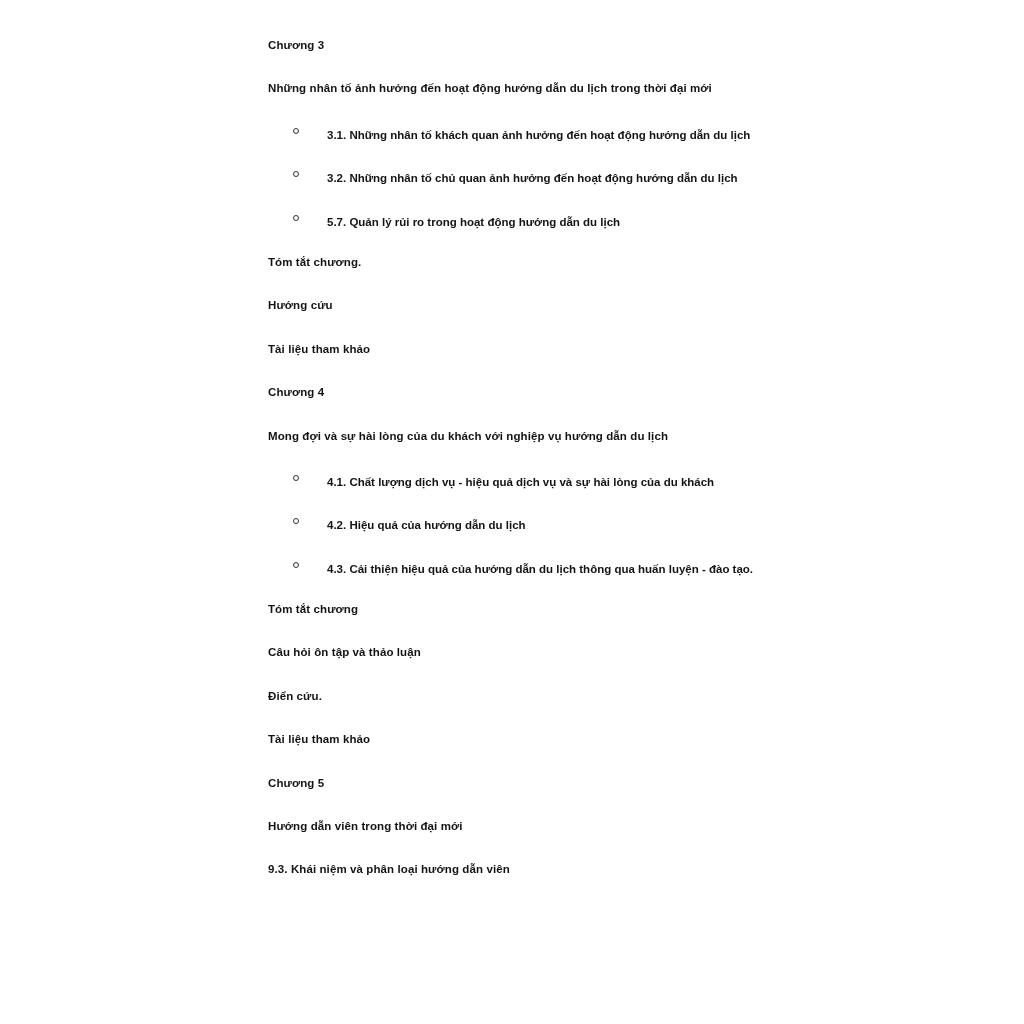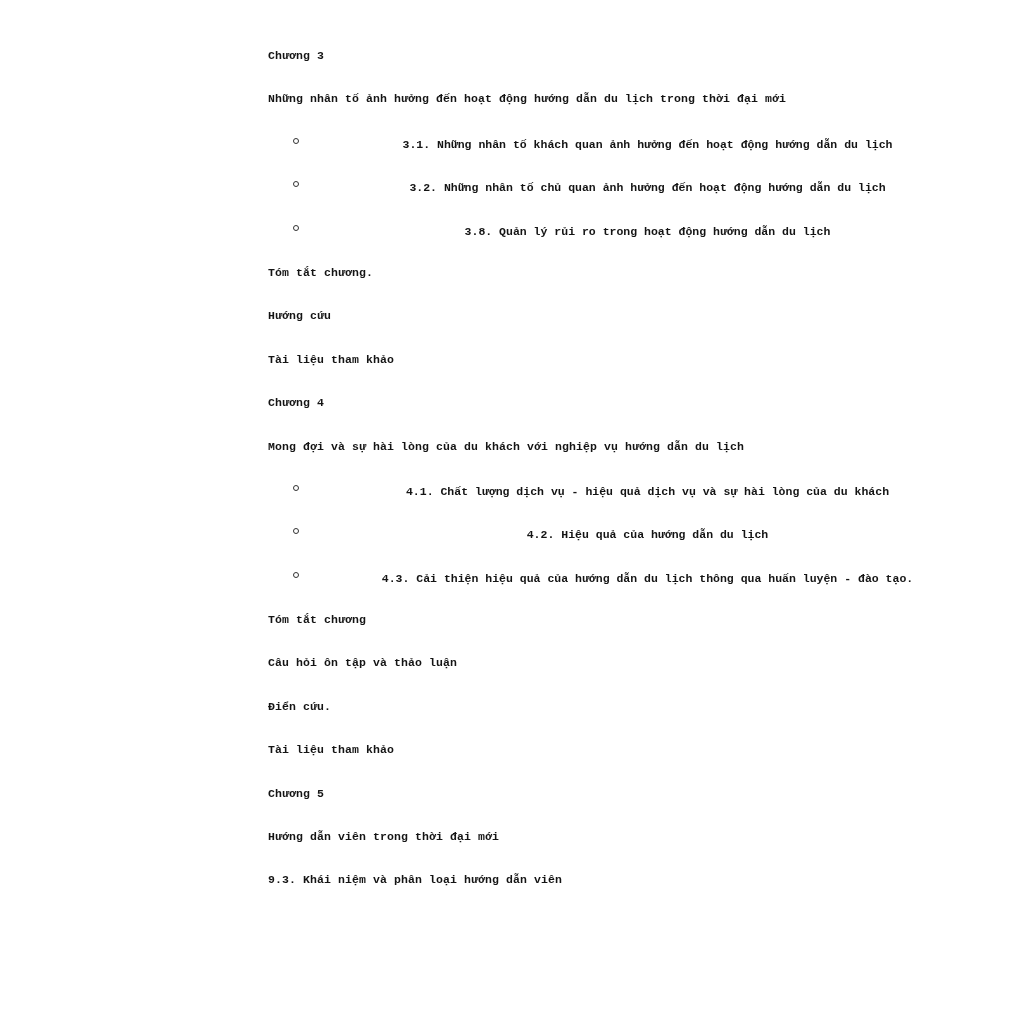--- a/index.html
+++ b/index.html
@@ -18,42 +18,40 @@
     position: relative;
     width: 1024px;
     height: 1024px;
     background: #ffffff;
     box-sizing: border-box;
     padding: 30px 0 0 0;
   }
   .content {
     position: absolute;
     left: 268px;
-    top: 48px;
+    top: 38px;
     width: 700px;
-    font-family: Liberation Mono, monospace;
   }
   .line {
     font-size: 11.5px;
     font-weight: bold;
     line-height: 1.35;
     letter-spacing: 0.1px;
     color: #141414;
     margin: 0 0 0 0;
     padding: 0;
   }
   
   .para {
     height: 43.4px;
   }
   .sub {
     height: 43.4px;
     position: relative;
     padding-left: 59px;
-    text-align: center;
   }
   .sub .bullet {
     position: absolute;
     left: 25px;
     top: 3px;
     width: 6px;
     height: 6px;
     border: 1px solid #333;
     border-radius: 50%;
     box-sizing: border-box;
@@ -85,21 +83,21 @@
       <span class="sub-text">3.1. Những nhân tố khách quan ảnh hưởng đến hoạt động hướng dẫn du lịch</span>
     </div>
 
     <div class="sub">
       <span class="bullet"></span>
       <span class="sub-text">3.2. Những nhân tố chủ quan ảnh hưởng đến hoạt động hướng dẫn du lịch</span>
     </div>
 
     <div class="sub">
       <span class="bullet"></span>
-      <span class="sub-text">3.8. Quản lý rủi ro trong hoạt động hướng dẫn du lịch</span>
+      <span class="sub-text">5.7. Quản lý rủi ro trong hoạt động hướng dẫn du lịch</span>
     </div>
 
     <div class="para">
       <p class="line">Tóm tắt chương.</p>
     </div>
 
 
     <div class="para">
       <p class="line">Hướng cứu</p>
     </div>

